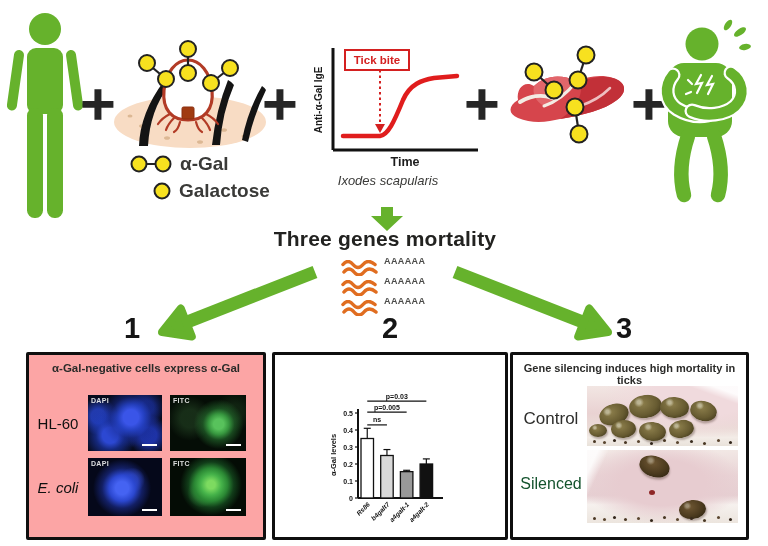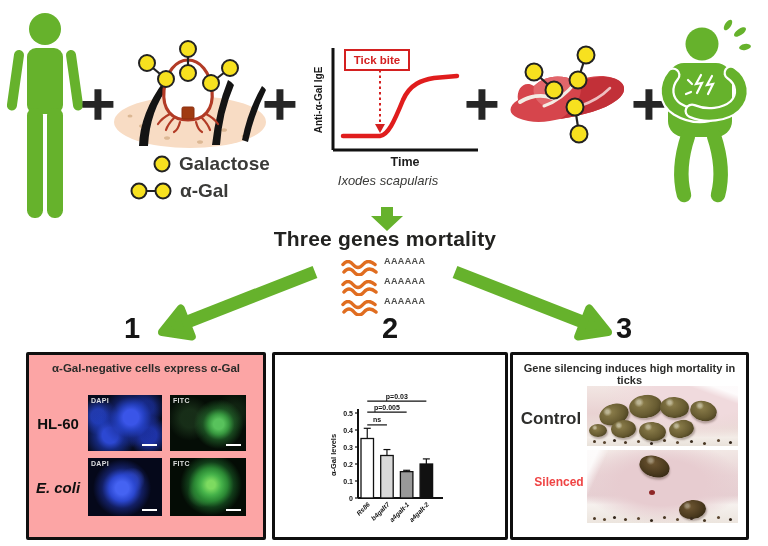--- a/index.html
+++ b/index.html
@@ -16,21 +16,21 @@
   .genome .sp{font-style:italic}
   .headline{position:absolute;left:215px;top:227px;width:340px;text-align:center;
             font-size:21px;font-weight:700;color:#222220;letter-spacing:.2px}
   .mrna{position:absolute;left:341px;top:256px}
   .mrna-row{display:flex;align-items:flex-start;height:20px}
   .mrna-row svg{margin-top:4px}
   .mrna-row .tail{font-size:9px;font-weight:700;color:#4b4b49;letter-spacing:.4px;margin-left:5px}
   .branch-num{position:absolute;width:44px;text-align:center;font-size:29px;font-weight:700;color:#151515}
   .panel{position:absolute;border:3px solid #0f0f0f;border-radius:2px;background:#fff}
   .panel-title{position:absolute;left:3px;right:3px;top:7px;text-align:center;font-weight:700;color:#2b2b29}
-  .row-label{position:absolute;font-weight:700;color:#101010;text-align:center}
+  .row-label{position:absolute;font-weight:400;color:#101010;text-align:center}
   .micro{position:absolute;overflow:hidden}
   .micro .tag{position:absolute;top:2px;left:3px;font-size:7px;font-weight:700;
               color:rgba(255,255,255,.85);letter-spacing:.3px}
   .micro .sbar{position:absolute;right:5px;bottom:5px;width:15px;height:2.5px;background:#fff}
   .m-hd{background:
     radial-gradient(circle at 58% 40%, #3a55e8 0 14%, rgba(40,70,210,.85) 24%, rgba(25,45,150,.5) 38%, transparent 55%),
     radial-gradient(circle at 30% 72%, #2c48d2 0 12%, rgba(30,60,190,.6) 22%, transparent 40%),
     radial-gradient(circle at 14% 38%, rgba(40,70,210,.8) 0 10%, transparent 26%),
     radial-gradient(circle at 82% 72%, rgba(35,60,200,.8) 0 11%, transparent 28%),
     radial-gradient(circle at 80% 22%, rgba(30,55,180,.6) 0 9%, transparent 24%), #070b1c}
@@ -118,33 +118,33 @@
       <circle cx="76" cy="31" r="8"></circle>
         <circle cx="76" cy="55" r="8"></circle>
       <circle cx="35" cy="45" r="8"></circle>
         <circle cx="54" cy="61" r="8"></circle>
       <circle cx="118" cy="50" r="8"></circle>
         <circle cx="99" cy="65" r="8"></circle>
     </g>
   </svg>
 
   <div class="legend">
-    <div class="legend-row single">
-      <svg width="18" height="18" viewBox="0 0 18 18">
-        <circle cx="9" cy="9" r="7.5" fill="#f7e11f" stroke="#222" stroke-width="2"></circle>
-      </svg>
-      <span>Galactose</span>
-    </div>
     <div class="legend-row">
       <svg width="42" height="18" viewBox="0 0 42 18">
         <line x1="14" y1="9" x2="28" y2="9" stroke="#222" stroke-width="2"></line>
         <circle cx="9" cy="9" r="7.5" fill="#f7e11f" stroke="#222" stroke-width="2"></circle>
         <circle cx="33" cy="9" r="7.5" fill="#f7e11f" stroke="#222" stroke-width="2"></circle>
       </svg>
       <span>α-Gal</span>
+    </div>
+    <div class="legend-row single">
+      <svg width="18" height="18" viewBox="0 0 18 18">
+        <circle cx="9" cy="9" r="7.5" fill="#f7e11f" stroke="#222" stroke-width="2"></circle>
+      </svg>
+      <span>Galactose</span>
     </div>
   </div>
 
   <span class="plus" style="left:258px;top:78px">+</span>
 
   <svg class="abs" style="left:310px;top:40px" width="178" height="132" viewBox="0 0 178 132">
     <text x="12" y="60" transform="rotate(-90 12 60)" text-anchor="middle" font-size="10" font-weight="bold" fill="#1c1c1c">Anti-α-Gal IgE</text>
     <line x1="23" y1="8" x2="23" y2="110" stroke="#111" stroke-width="3"></line>
     <line x1="23" y1="110" x2="168" y2="110" stroke="#111" stroke-width="3"></line>
     <path d="M33,96 L70,96 C78,95 84,82 93,60 C100,44 112,40 124,38 L147,36" fill="none" stroke="#e01d1d" stroke-width="4.5" stroke-linecap="round"></path>
@@ -338,21 +338,21 @@
       <span class="tick-bug" style="left:42px;top:9px;width:33px;height:23px;transform:rotate(-8deg)"></span>
       <span class="tick-bug" style="left:73px;top:11px;width:29px;height:21px;transform:rotate(4deg)"></span>
       <span class="tick-bug" style="left:103px;top:15px;width:27px;height:20px;transform:rotate(14deg)"></span>
       <span class="tick-bug" style="left:24px;top:34px;width:25px;height:18px;transform:rotate(-4deg)"></span>
       <span class="tick-bug" style="left:52px;top:36px;width:27px;height:19px;transform:rotate(6deg)"></span>
       <span class="tick-bug" style="left:82px;top:34px;width:25px;height:18px;transform:rotate(-10deg)"></span>
       <span class="tick-bug" style="left:2px;top:38px;width:18px;height:13px"></span>
       <span class="debris"></span>
     </div>
 
-    <div class="row-label" style="left:12px;top:120px;width:68px;font-size:12px;color:#ef4444">Silenced</div>
+    <div class="row-label" style="left:4px;top:120px;width:68px;font-size:16px;color:#14532d">Silenced</div>
     <div class="photo photo-silenced" style="left:74px;top:95px;width:151px;height:73px">
       <span class="tick-bug dark" style="left:52px;top:6px;width:31px;height:21px;transform:rotate(18deg)"></span>
       <span class="tick-bug dark" style="left:92px;top:50px;width:27px;height:19px;transform:rotate(-6deg)"></span>
       <span class="spot" style="left:62px;top:40px;width:6px;height:5px"></span>
       <span class="debris"></span>
     </div>
   </div>
 
 </div>
 

